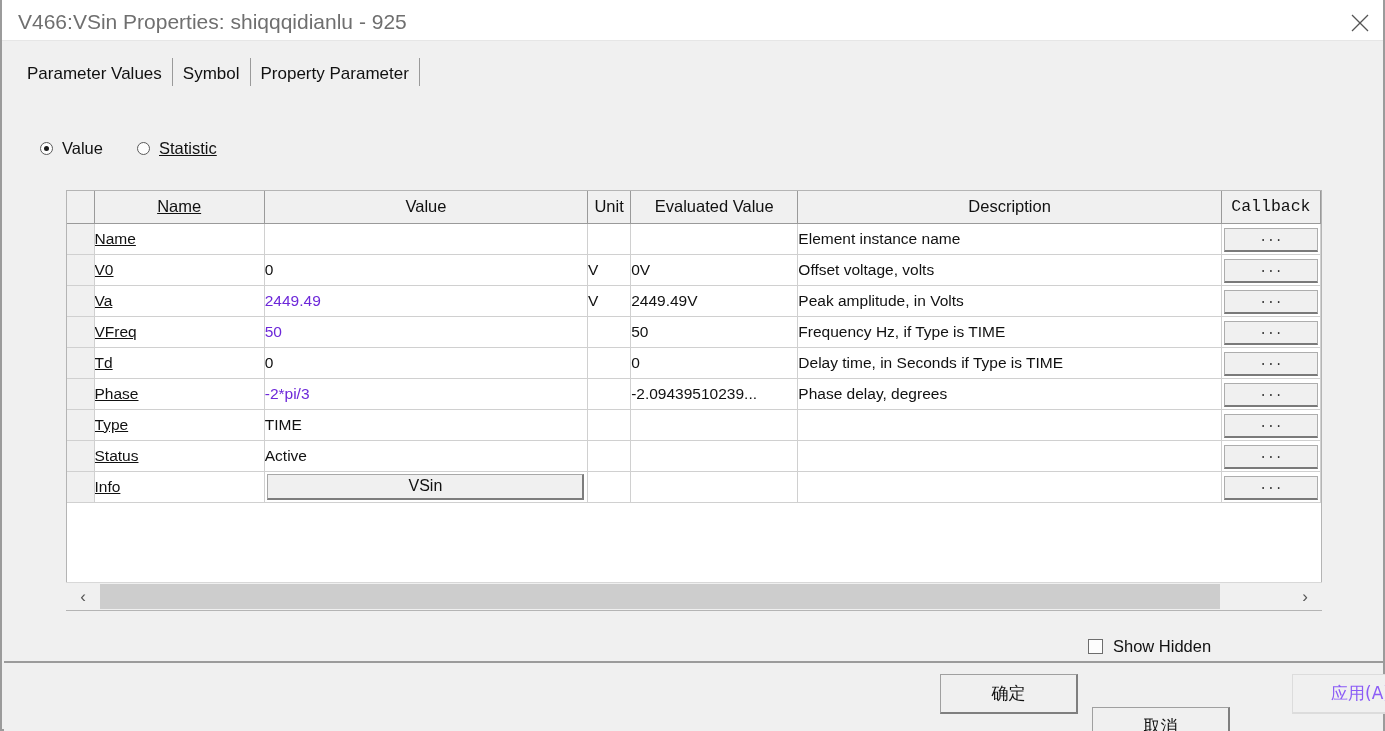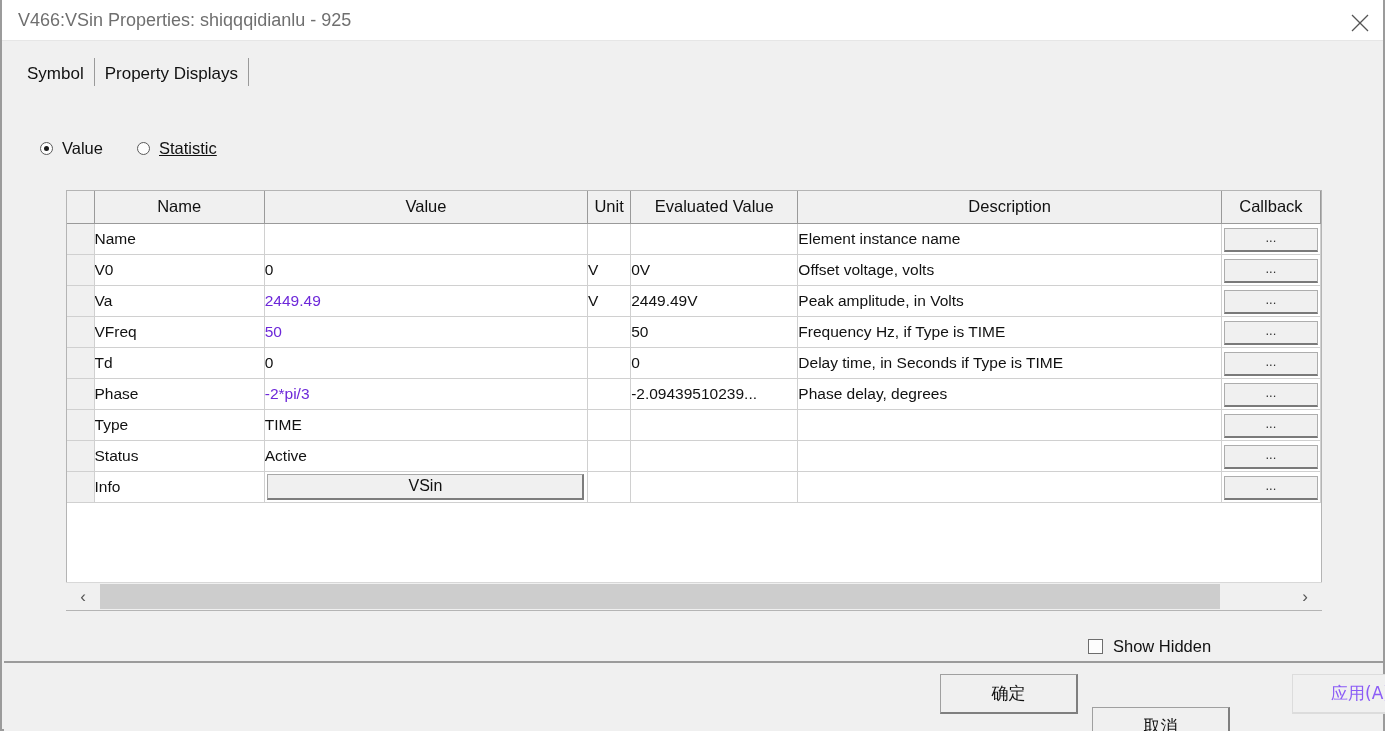--- a/index.html
+++ b/index.html
@@ -38,21 +38,21 @@
 
   #titlebar {
     position: absolute;
     left: 0; top: 0; right: 0; height: 41px;
     background: #ffffff;
     border-bottom: 1px solid #e6e6e6;
   }
   #title-text {
     position: absolute;
     left: 16px; top: 10px;
-    font-size: 18px;
+    font-size: 21px;
     color: #6f6f6f;
     white-space: nowrap;
   }
   #close-btn {
     position: absolute;
     right: 0px; top: 0px;
     width: 46px; height: 41px;
     cursor: pointer;
   }
   #close-btn svg { position:absolute; left: 13px; top: 13px; }
@@ -146,26 +146,26 @@
   table.grid thead th {
     background: #f0f0f0;
     border-bottom: 1px solid #9a9a9a;
     border-right: 1px solid #9a9a9a;
     font-weight: normal;
     font-size: 16.5px;
     text-align: center;
     height: 32px;
   }
   .c-sel   { width: 27px;  }
-  .c-name  { width: 170px; }
+  .c-name  { width: 170px; text-decoration: underline; }
   .c-value { width: 323px; }
   .c-unit  { width: 43px;  }
   .c-eval  { width: 167px; }
   .c-desc  { width: 423px; }
-  .c-cb    { width: 99px;  }
+  .c-cb    { width: 99px; font-family: Liberation Mono, monospace;  }
 
   td.cell { padding: 0 5px; }
   td.c-sel { background: #f0f0f0; border-right: 1px solid #9a9a9a; }
   .val-blue { color: #6d28d9; }
   .val-plain { color: #111; }
 
   
   .cb-btn {
     display: block;
     width: 94px; height: 24px;
@@ -307,25 +307,28 @@
       <svg width="20" height="20" viewBox="0 0 20 20" aria-hidden="true">
         <line x1="2" y1="2" x2="18" y2="18" stroke="#555" stroke-width="1.2"></line>
         <line x1="18" y1="2" x2="2" y2="18" stroke="#555" stroke-width="1.2"></line>
       </svg>
     </div>
   </div>
 
   <div id="client">
 
     <div id="tabstrip">
+      <div class="tab active">
+        <span>Parameter Values</span>
+      </div>
       <div class="tab">
         <span>Symbol</span>
       </div>
       <div class="tab">
-        <span>Property Displays</span>
+        <span>Property Parameter</span>
       </div>
     </div>
     <div id="tab-underline"></div>
 
     <div id="radio-row">
       <label class="radio-wrap">
         <span class="radio checked"></span>
         <span class="radio-label">Value</span>
       </label>
       <label class="radio-wrap">

